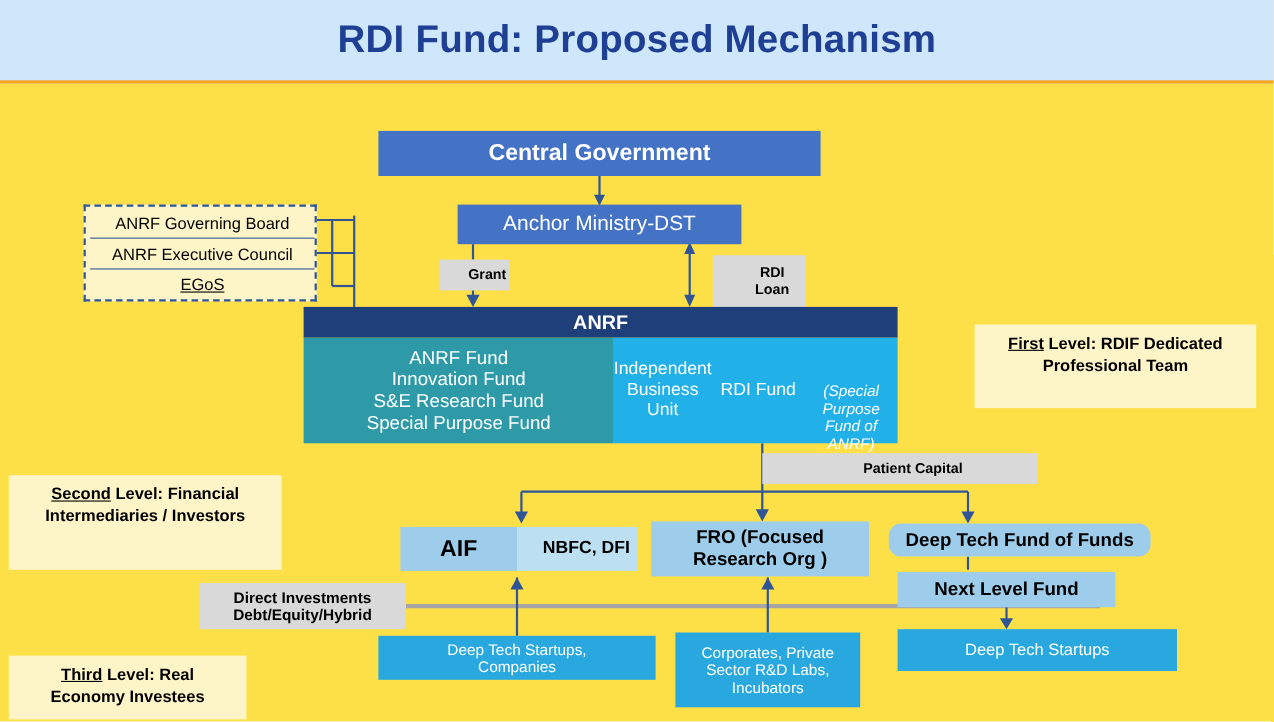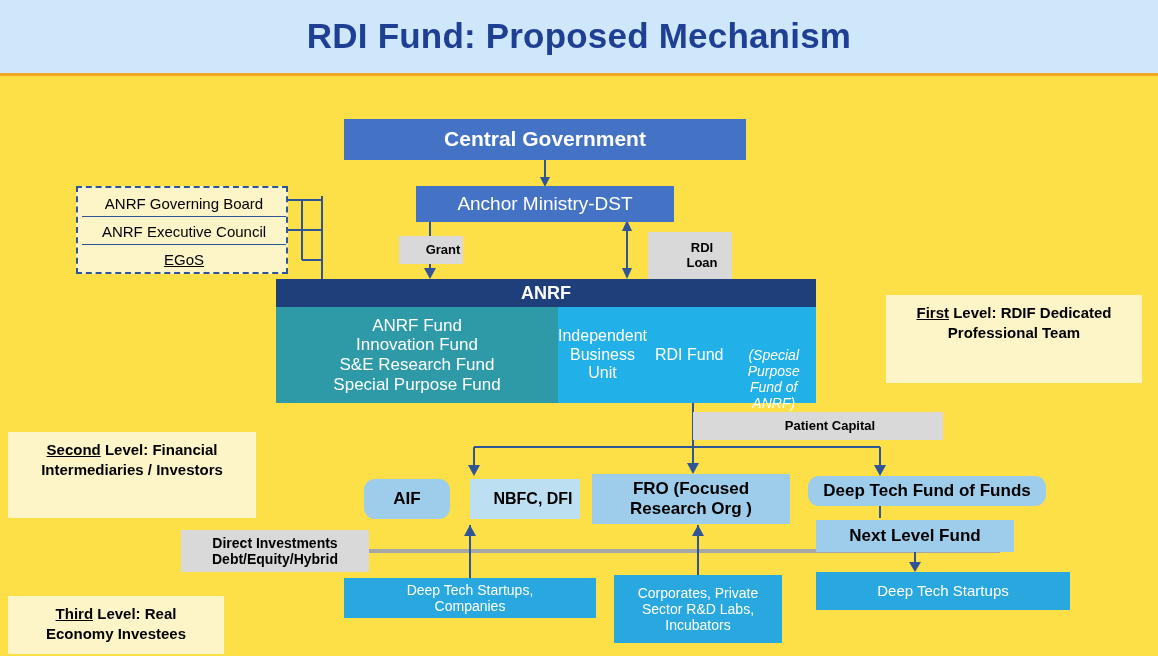--- a/index.html
+++ b/index.html
@@ -138,31 +138,31 @@
   }
   #anrf-left div { width: 100%; }
   #anrf-right {
     left: 558px; top: 307px; width: 258px; height: 96px;
     font-size: 16px;
   }
   #anrf-right div { width: 100%; }
   #anrf-right .italic { font-style: italic; font-size: 14px; margin-top: 48px; }
 
   
-  #note-first  { left: 886px; top: 295px; width: 256px; height: 88px; }
+  #note-first  { left: 886px; top: 295px; width: 256px; height: 76px; }
   #note-second { left: 8px;  top: 432px; width: 248px; height: 86px; }
   #note-third  { left: 8px;  top: 596px; width: 216px; height: 58px; }
 
   
   #patient-capital { left: 693px; top: 412px; width: 250px; height: 28px; }
 
   
   #aif {
-    left: 364px; top: 479px; width: 86px; height: 40px;
-    font-size: 17px; font-weight: bold; border-radius: 11px;
+    left: 364px; top: 479px; width: 106px; height: 40px;
+    font-size: 21px; font-weight: bold;
   }
   #nbfc {
     left: 470px; top: 479px; width: 110px; height: 40px;
     font-size: 16px; font-weight: bold; padding-left: 16px;
   }
   #fro {
     left: 592px; top: 474px; width: 198px; height: 50px;
     font-size: 17px; font-weight: bold; flex-direction: column;
   }
   #deeptech-fof {

